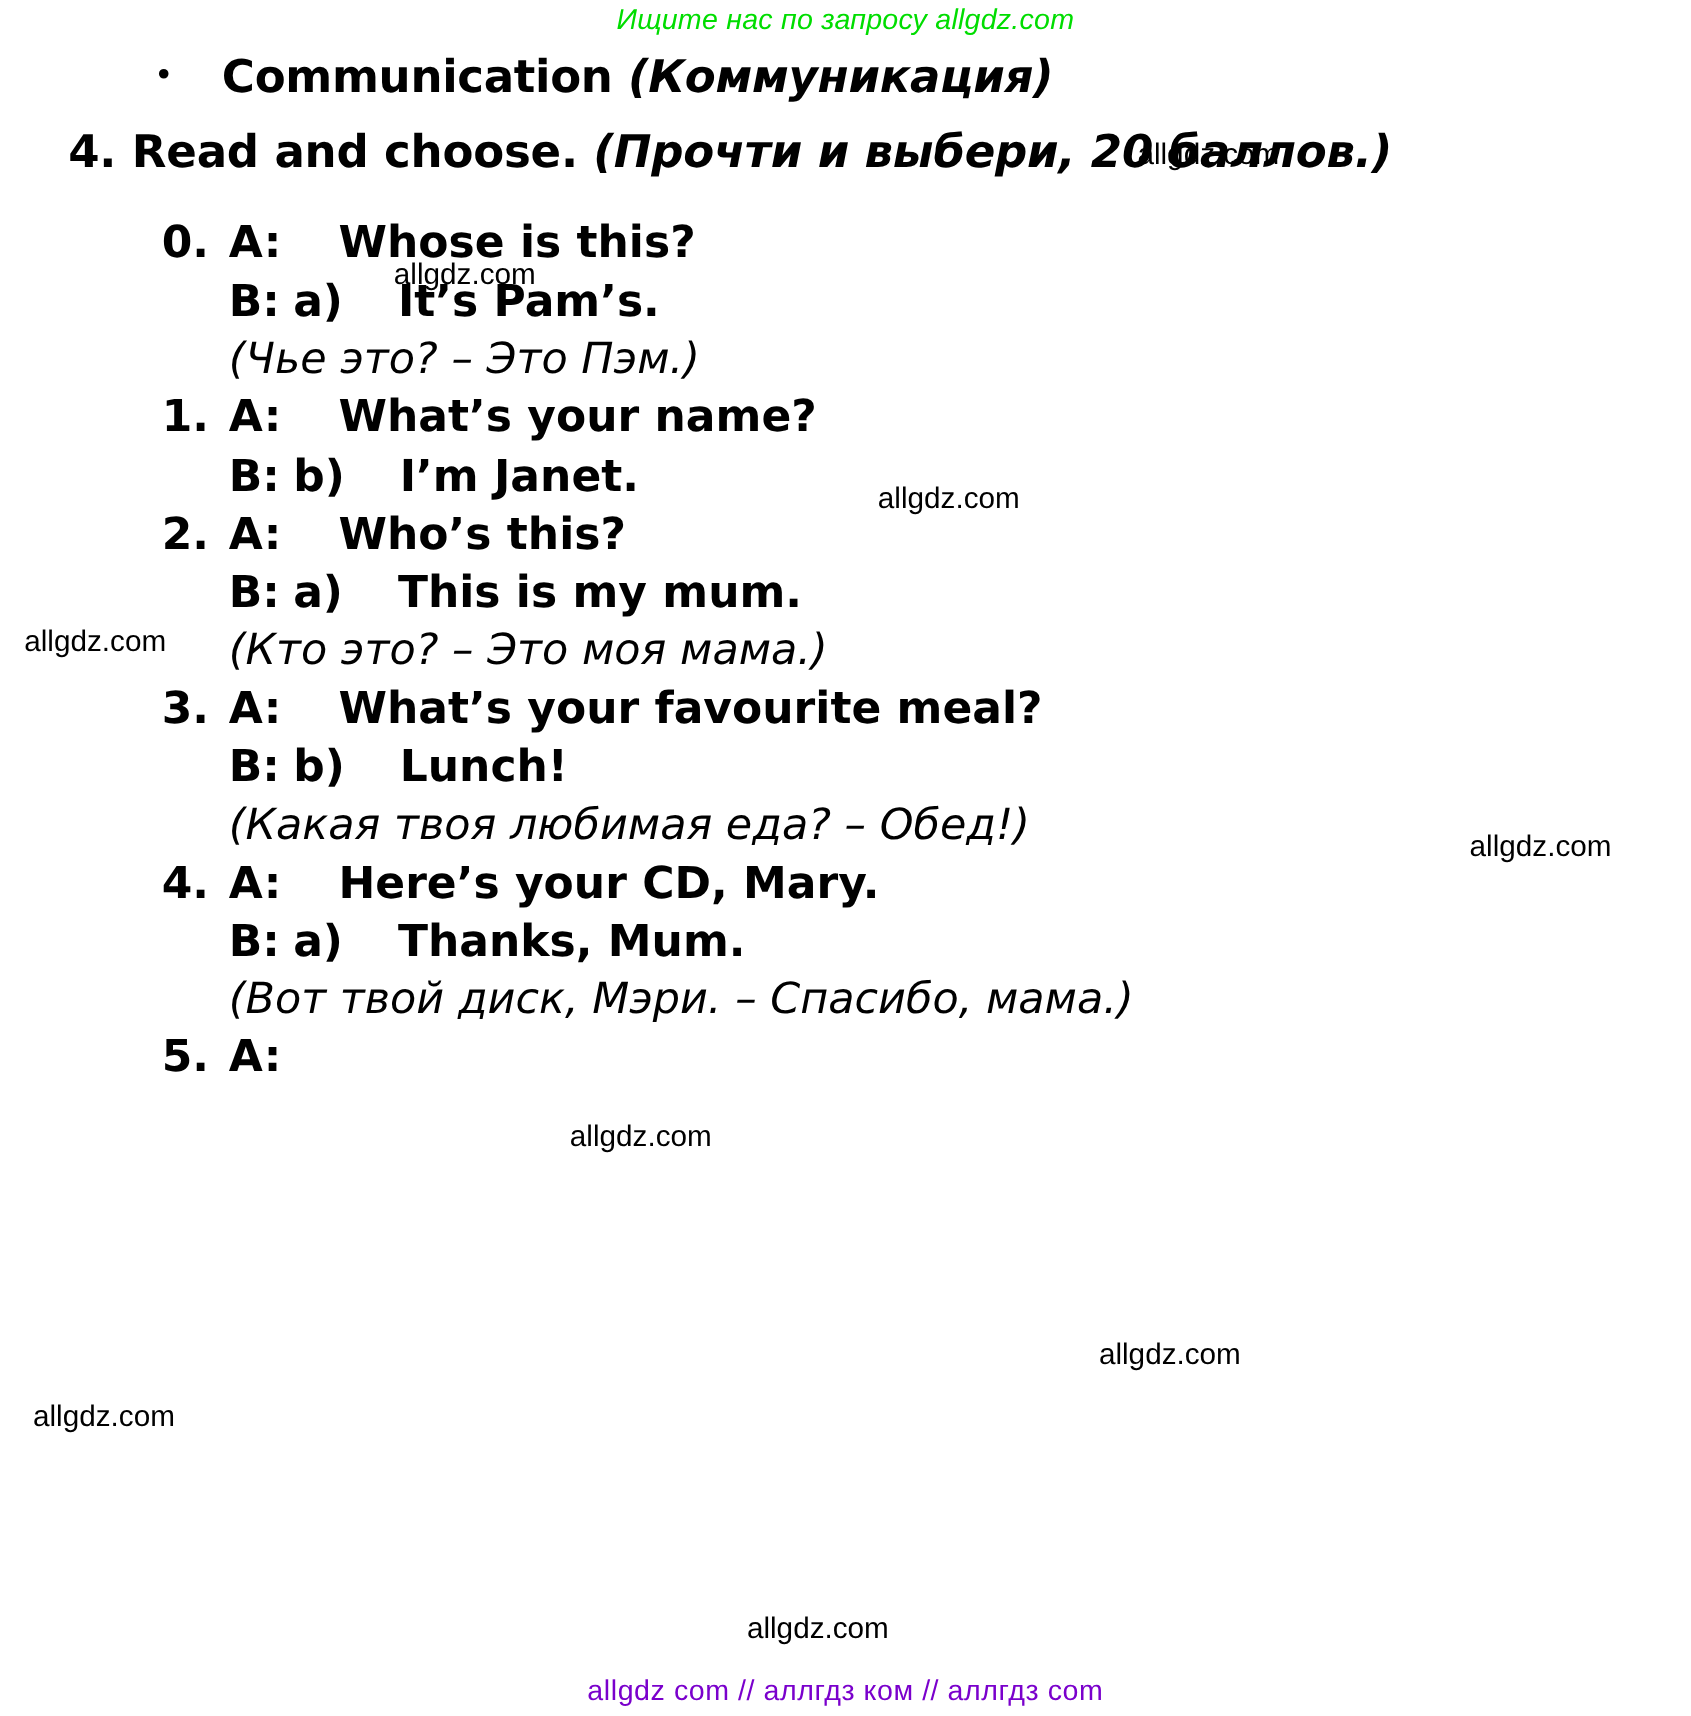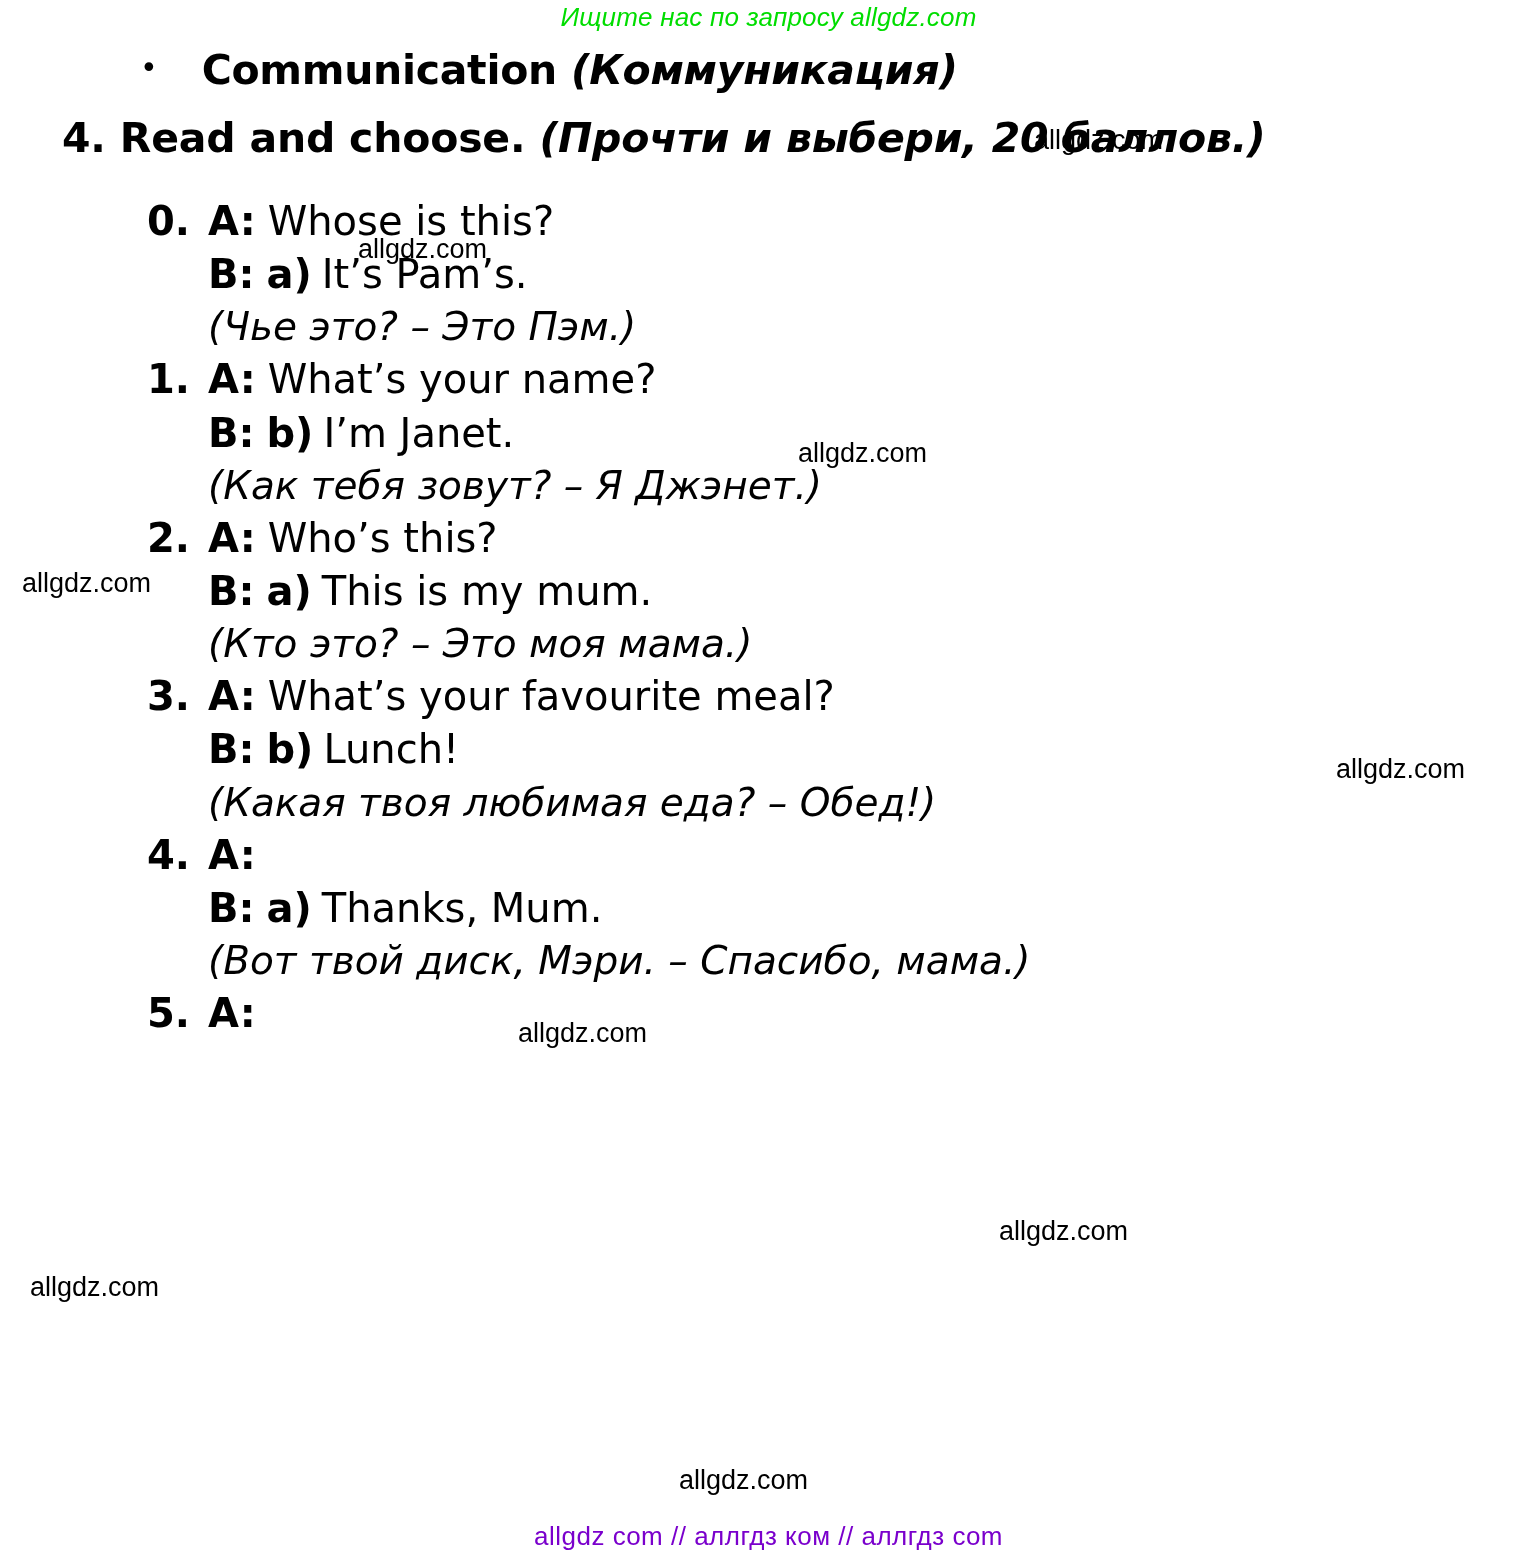--- a/index.html
+++ b/index.html
@@ -90,21 +90,22 @@
   }
   .spk {
     font-weight: bold;
     margin-right: 12px;
   }
   .opt {
     font-weight: bold;
     margin-right: 10px;
   }
   .txt {
-    font-weight: normal;
+    font-weight: bold;
+    margin-left: 40px;
   }
   .ru-line {
     display: flex;
     align-items: flex-end;
     font-size: 39px;
     font-style: italic;
     line-height: 1.18;
     margin-bottom: 6px;
   }
   .ru-line .pad {
@@ -171,24 +172,20 @@
         <span class="num">1.</span>
         <span class="spk">A:</span>
         <span class="txt">What’s your name?</span>
       </div>
       <div class="line">
         <span class="num"></span>
         <span class="spk">B:</span>
         <span class="opt">b)</span>
         <span class="txt">I’m Janet.</span>
       </div>
-      <div class="ru-line">
-        <span class="pad"></span>
-        <span>(Как тебя зовут? – Я Джэнет.)</span>
-      </div>
     </div>
 
     <div class="item">
       <div class="line">
         <span class="num">2.</span>
         <span class="spk">A:</span>
         <span class="txt">Who’s this?</span>
       </div>
       <div class="line">
         <span class="num"></span>
@@ -217,20 +214,21 @@
       <div class="ru-line">
         <span class="pad"></span>
         <span>(Какая твоя любимая еда? – Обед!)</span>
       </div>
     </div>
 
     <div class="item">
       <div class="line">
         <span class="num">4.</span>
         <span class="spk">A:</span>
+        <span class="txt">Here’s your CD, Mary.</span>
       </div>
       <div class="line">
         <span class="num"></span>
         <span class="spk">B:</span>
         <span class="opt">a)</span>
         <span class="txt">Thanks, Mum.</span>
       </div>
       <div class="ru-line">
         <span class="pad"></span>
         <span>(Вот твой диск, Мэри. – Спасибо, мама.)</span>

